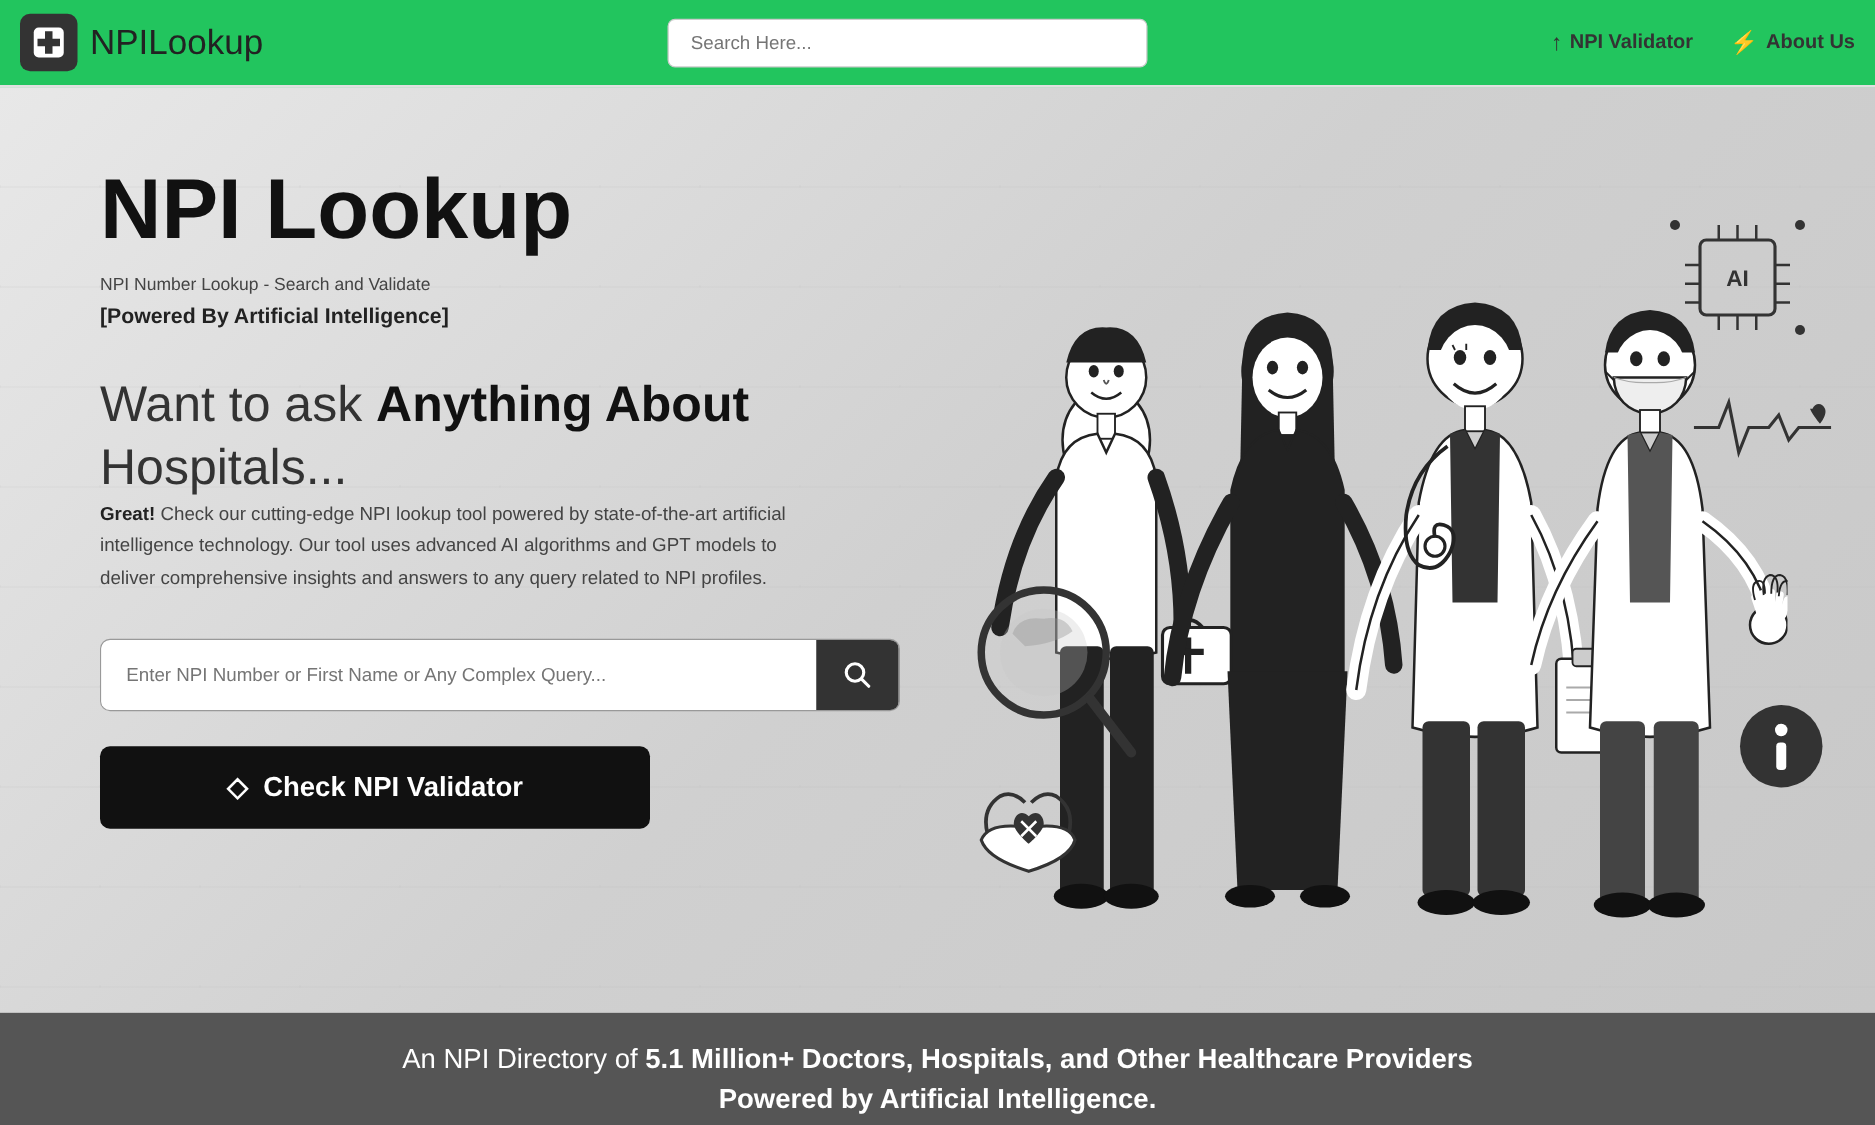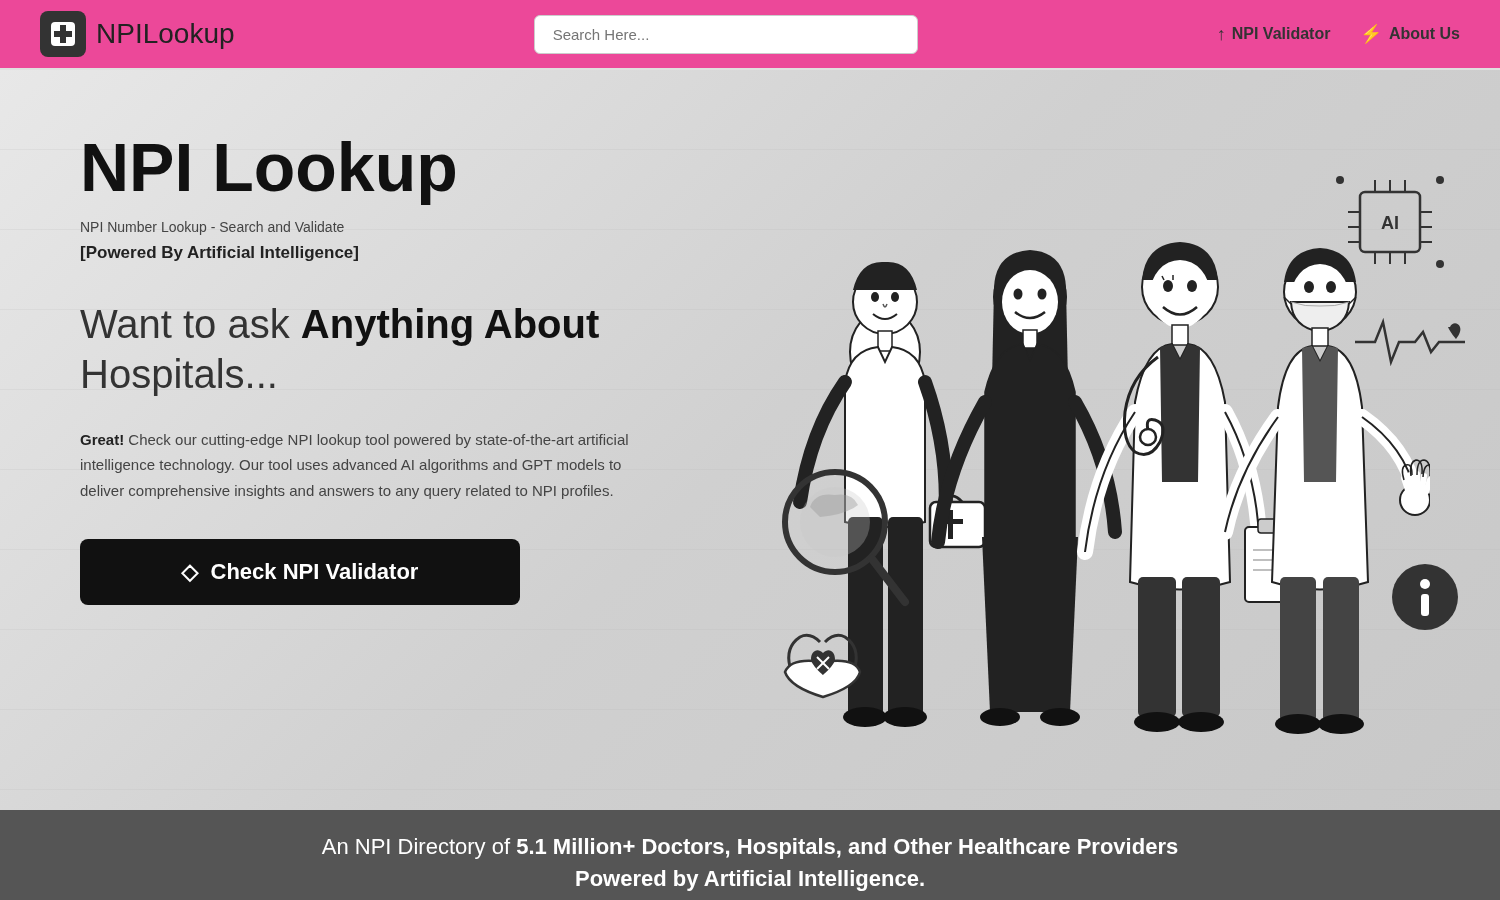--- a/index.html
+++ b/index.html
@@ -3,23 +3,23 @@
   <meta charset="utf-8">
   <style>
     * { box-sizing: border-box; margin: 0; padding: 0; }
     body { font-family: Arial, sans-serif; background: #fff; width: 1500px; min-height: 900px; overflow-x: hidden; }
 
     
     .header {
       display: flex;
       align-items: center;
       justify-content: space-between;
-      padding: 0 40px;
+      padding: 0 16px;
       height: 70px;
-      background: #ec4899;
+      background: #22c55e;
       border-bottom: 2px solid #e0e0e0;
     }
     .logo-area {
       display: flex;
       align-items: center;
       gap: 10px;
     }
     .logo-icon {
       width: 46px;
       height: 46px;
@@ -121,21 +121,20 @@
       font-weight: 700;
       color: #222;
       margin-bottom: 36px;
     }
 
     .hero-question {
       font-size: 40px;
       color: #333;
       font-weight: 400;
       line-height: 1.25;
-      margin-bottom: 28px;
     }
     .hero-question strong {
       font-weight: 900;
       color: #111;
     }
 
     .hero-description {
       font-size: 15px;
       color: #444;
       line-height: 1.7;
@@ -270,20 +269,29 @@
 
     <h2 class="hero-question">
       <span>Want to ask </span><strong>Anything About</strong><br>
       <span>Hospitals...</span>
     </h2>
 
     <p class="hero-description">
       <strong>Great!</strong><span> Check our cutting-edge NPI lookup tool powered by state-of-the-art artificial intelligence technology. Our tool uses advanced AI algorithms and GPT models to deliver comprehensive insights and answers to any query related to NPI profiles.</span>
     </p>
 
+    <div class="search-bar">
+      <input type="text" placeholder="Enter NPI Number or First Name or Any Complex Query..." style="">
+      <button>
+        <svg width="22" height="22" viewBox="0 0 22 22" fill="none">
+          <circle cx="9" cy="9" r="7" stroke="white" stroke-width="2.5"></circle>
+          <line x1="14.5" y1="14.5" x2="20" y2="20" stroke="white" stroke-width="2.5" stroke-linecap="round"></line>
+        </svg>
+      </button>
+    </div>
 
     <button class="cta-button">
       <span>◇</span>
       <span>Check NPI Validator</span>
     </button>
   </div>
 
   <div class="figures-container">
 
     <svg width="120" height="100" viewBox="0 0 120 100" style="position:absolute;top:50px;right:20px;">

